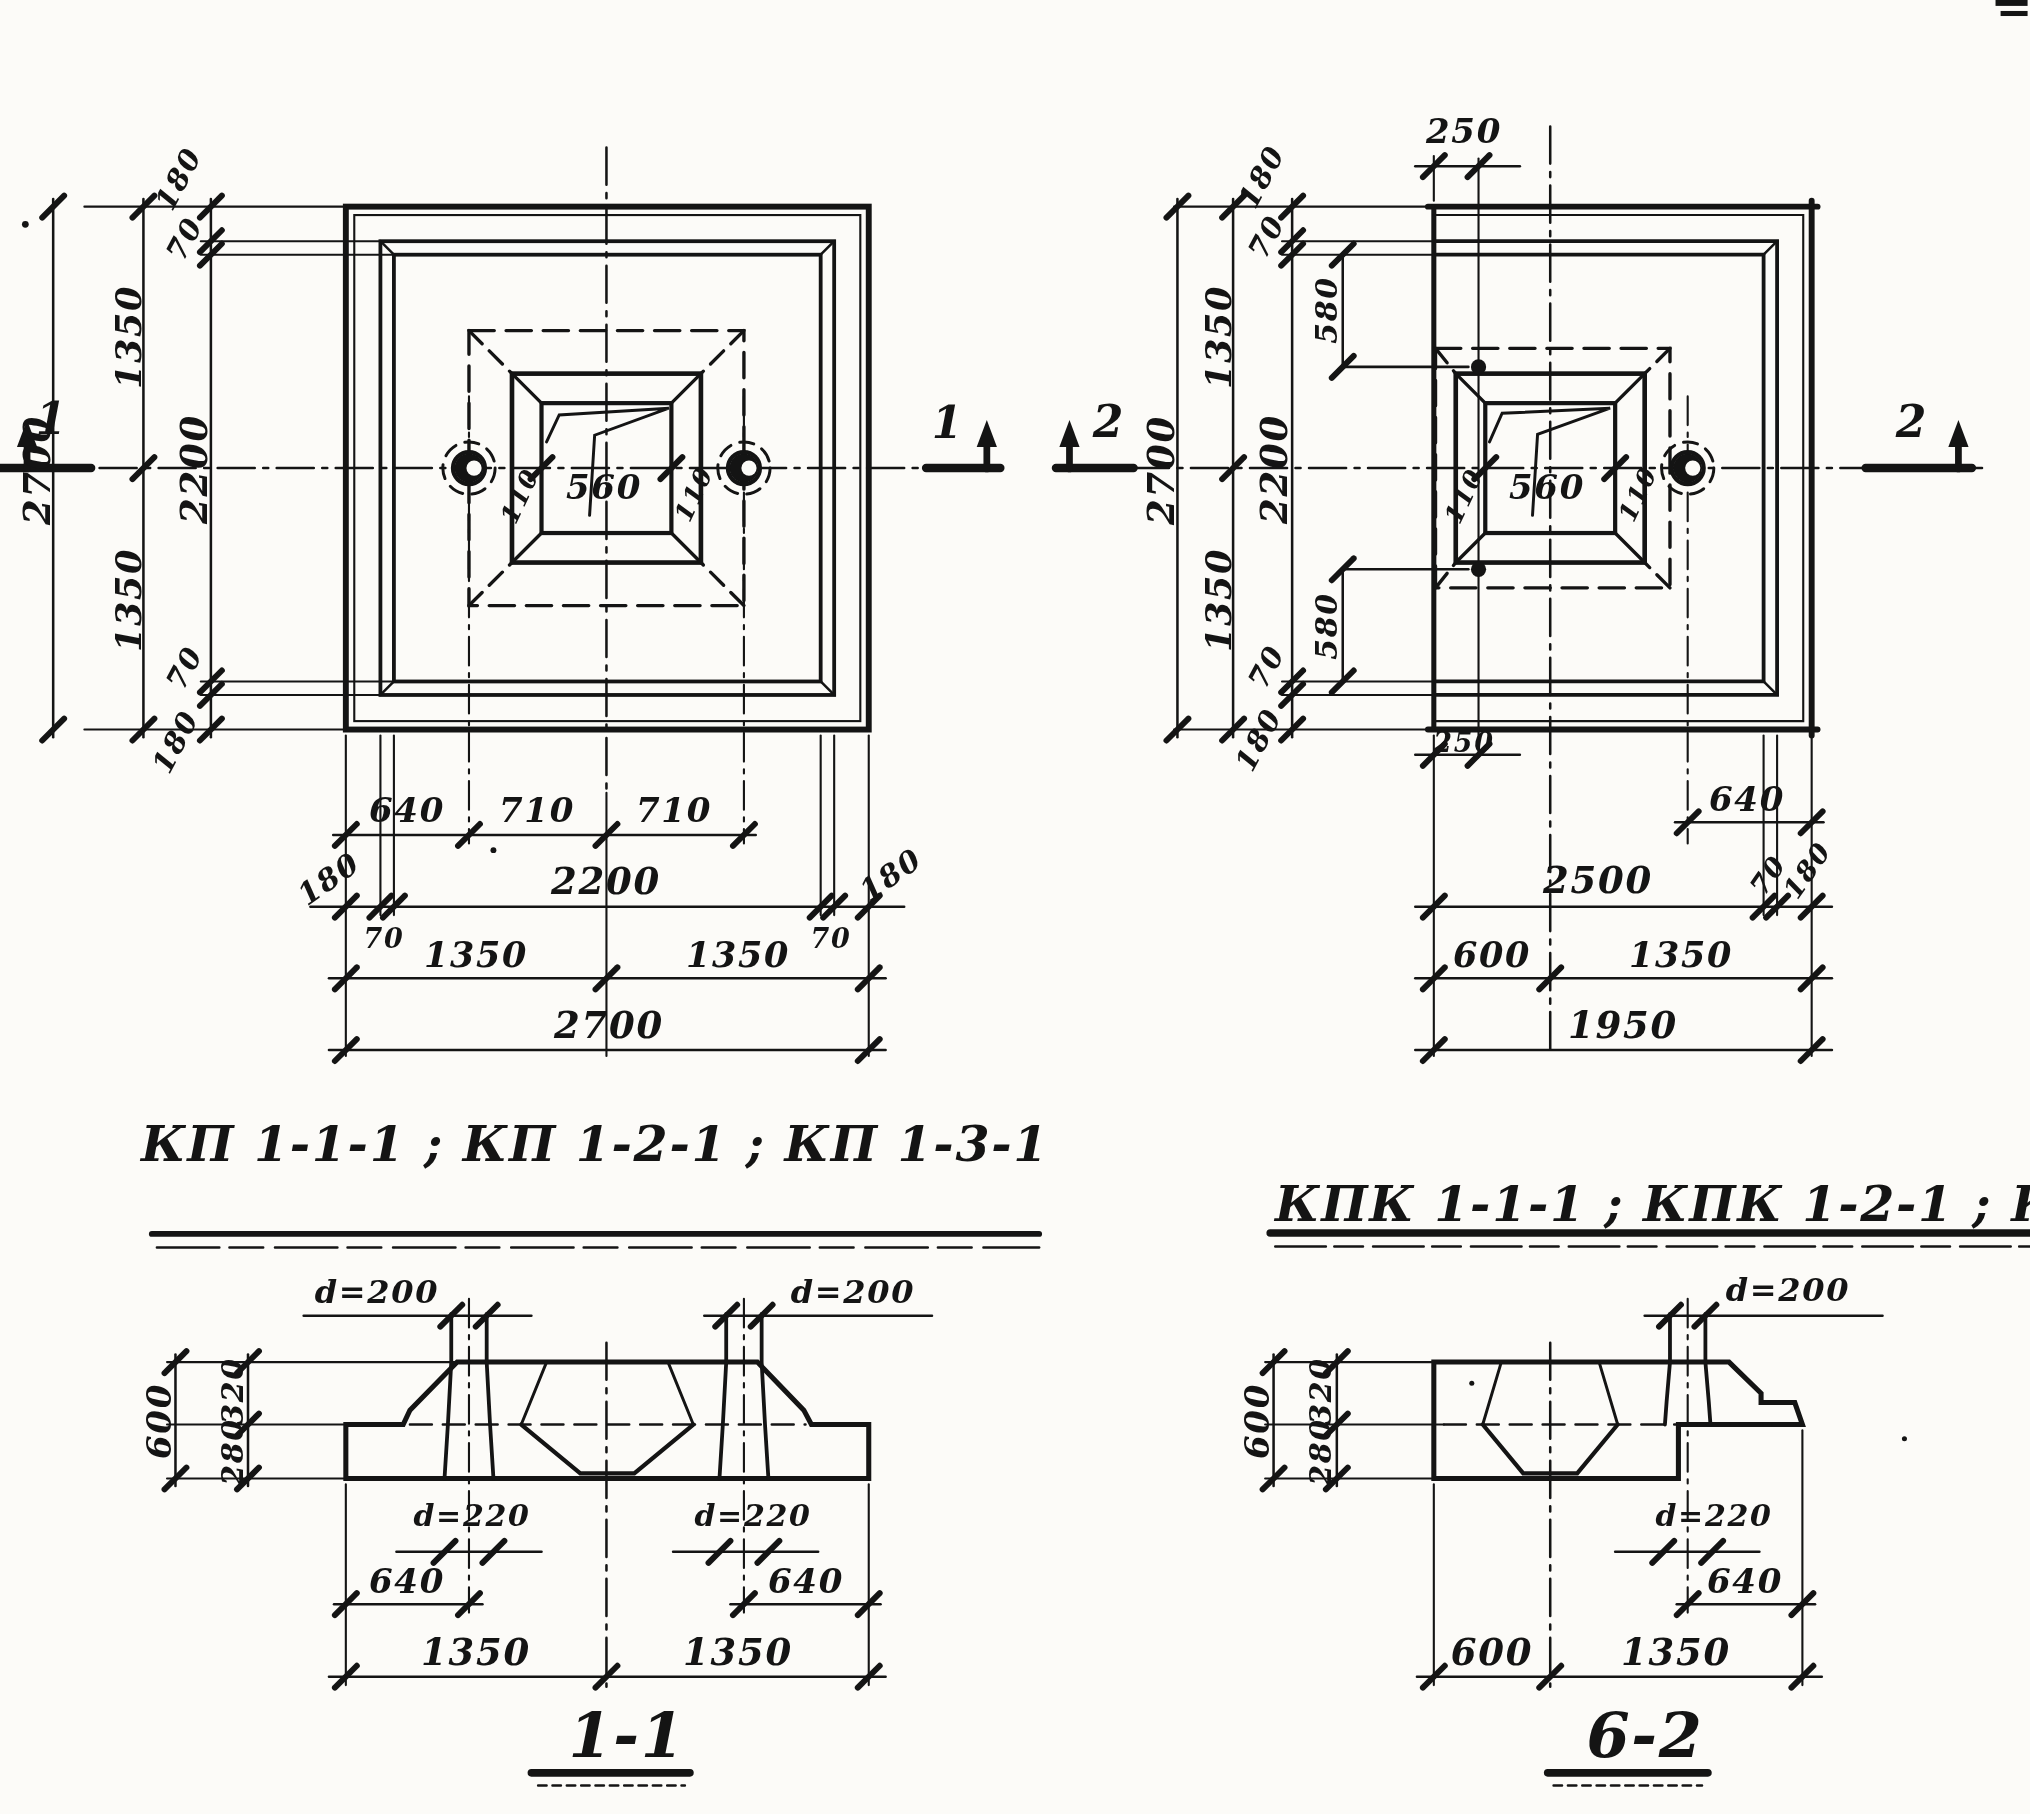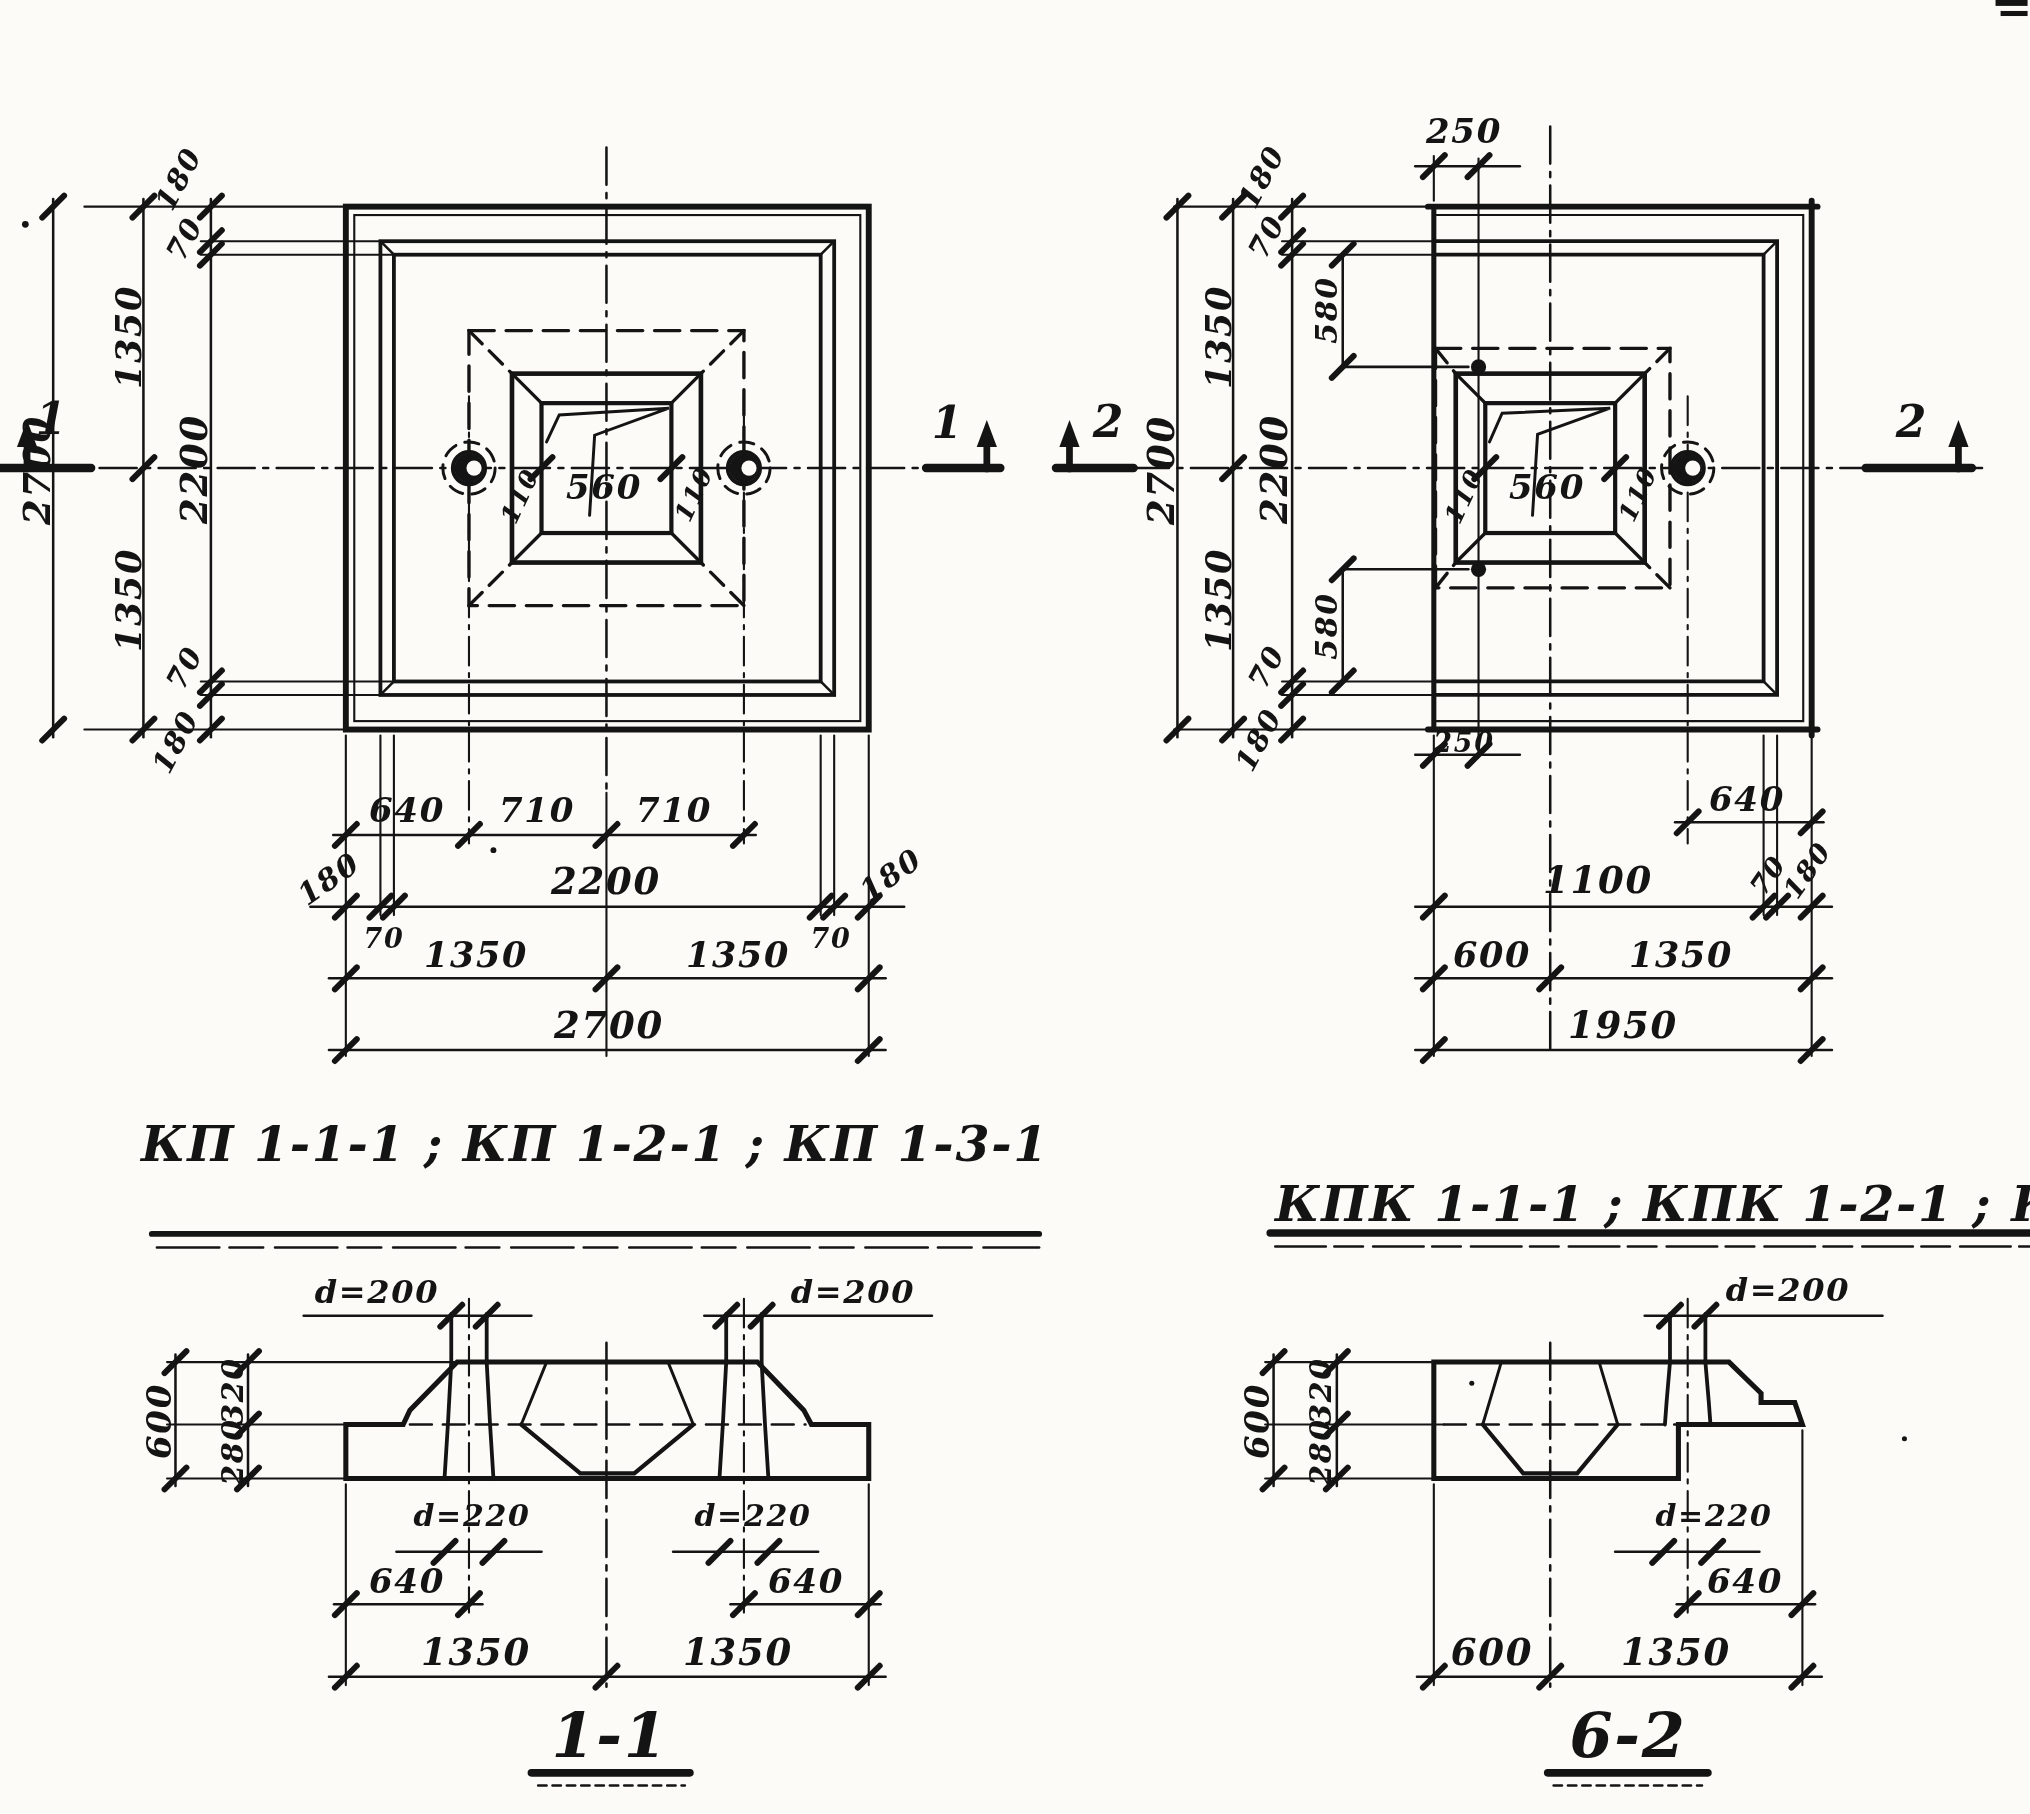--- a/index.html
+++ b/index.html
@@ -20,21 +20,21 @@
     transform:translate(-50%,-50%);
     letter-spacing:1.7px;
     line-height:1;
   }
   .tl{transform:translate(0,-50%);}          
   .r90{transform:translate(-50%,-50%) rotate(-90deg);}
   .r62{transform:translate(-50%,-50%) rotate(-62deg);}
   .r65{transform:translate(-50%,-50%) rotate(-65deg);}
   .r55{transform:translate(-50%,-50%) rotate(-55deg);}
   .r35{transform:translate(-50%,-50%) rotate(-35deg);}
-  .f74{font-size:62px;} .f58{font-size:49px;} .f52{font-size:44px;}
+  .f74{font-size:62px;margin-left:17px;} .f58{font-size:49px;} .f52{font-size:44px;}
   .f44{font-size:37px;} .f42{font-size:35px;} .f40{font-size:34px;}
   .f38{font-size:32px;} .f36{font-size:30px;} .f34{font-size:29px;}
   .f32{font-size:27px;} .f30{font-size:25px;}
 </style>
 </head>
 <body>
 
 <div id="sheet">
 
   <svg id="linework" viewBox="0 0 2408 2152" xmlns="http://www.w3.org/2000/svg" stroke="#141414" fill="none" stroke-linecap="round">
@@ -445,21 +445,21 @@
   <span class="lbl f42 r90" style="left:1218px;top:600px">1350</span>
   <span class="lbl f34 r62" style="left:1267px;top:667px">70</span>
   <span class="lbl f36 r90" style="left:1327px;top:626px">580</span>
   <span class="lbl f34 r62" style="left:1259px;top:740px">180</span>
   <span class="lbl f44 r90" style="left:1161px;top:470px">2700</span>
   <span class="lbl f30 r65" style="left:1464px;top:496px">110</span>
   <span class="lbl f40" style="left:1547px;top:487px">560</span>
   <span class="lbl f30 r65" style="left:1638px;top:494px">110</span>
   <span class="lbl f32" style="left:1464px;top:742px">250</span>
   <span class="lbl f40" style="left:1747px;top:799px">640</span>
-  <span class="lbl f44" style="left:1598px;top:880px">1100</span>
+  <span class="lbl f44" style="left:1598px;top:880px">2500</span>
   <span class="lbl f32 r55" style="left:1768px;top:875px">70</span>
   <span class="lbl f32 r55" style="left:1807px;top:870px">180</span>
   <span class="lbl f42" style="left:1492px;top:954px">600</span>
   <span class="lbl f42" style="left:1681px;top:954px">1350</span>
   <span class="lbl f44" style="left:1623px;top:1025px">1950</span>
 
   <span class="lbl f58" style="left:595px;top:1144px">КП 1-1-1 ; КП 1-2-1 ; КП 1-3-1</span>
   <span class="lbl f58 tl" style="left:1275px;top:1204px">КПК 1-1-1 ; КПК 1-2-1 ; КПК 1-3-1</span>
 
   <span class="lbl f38" style="left:377px;top:1292px">d=200</span>

